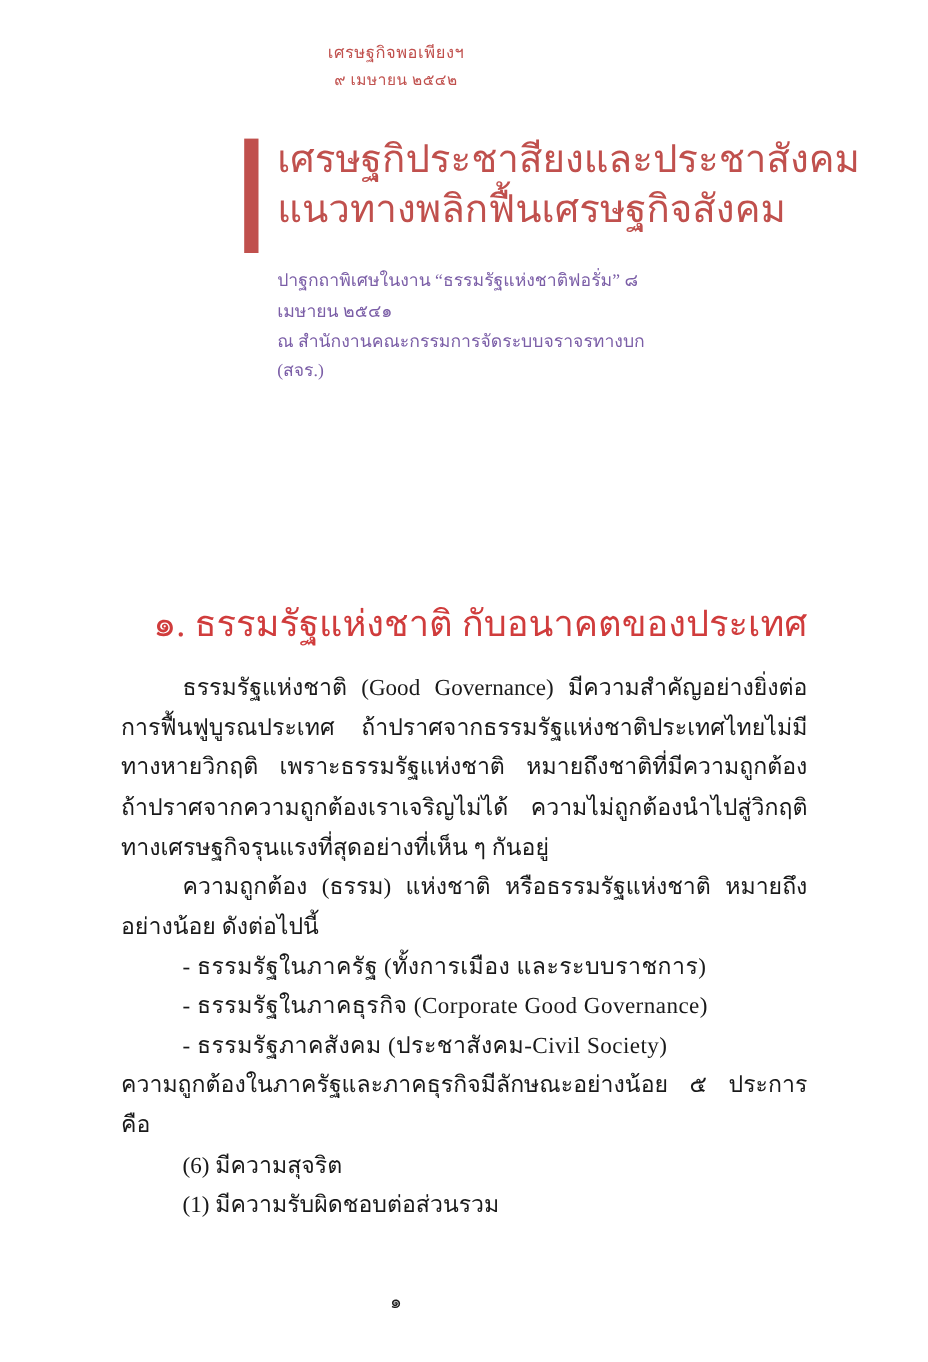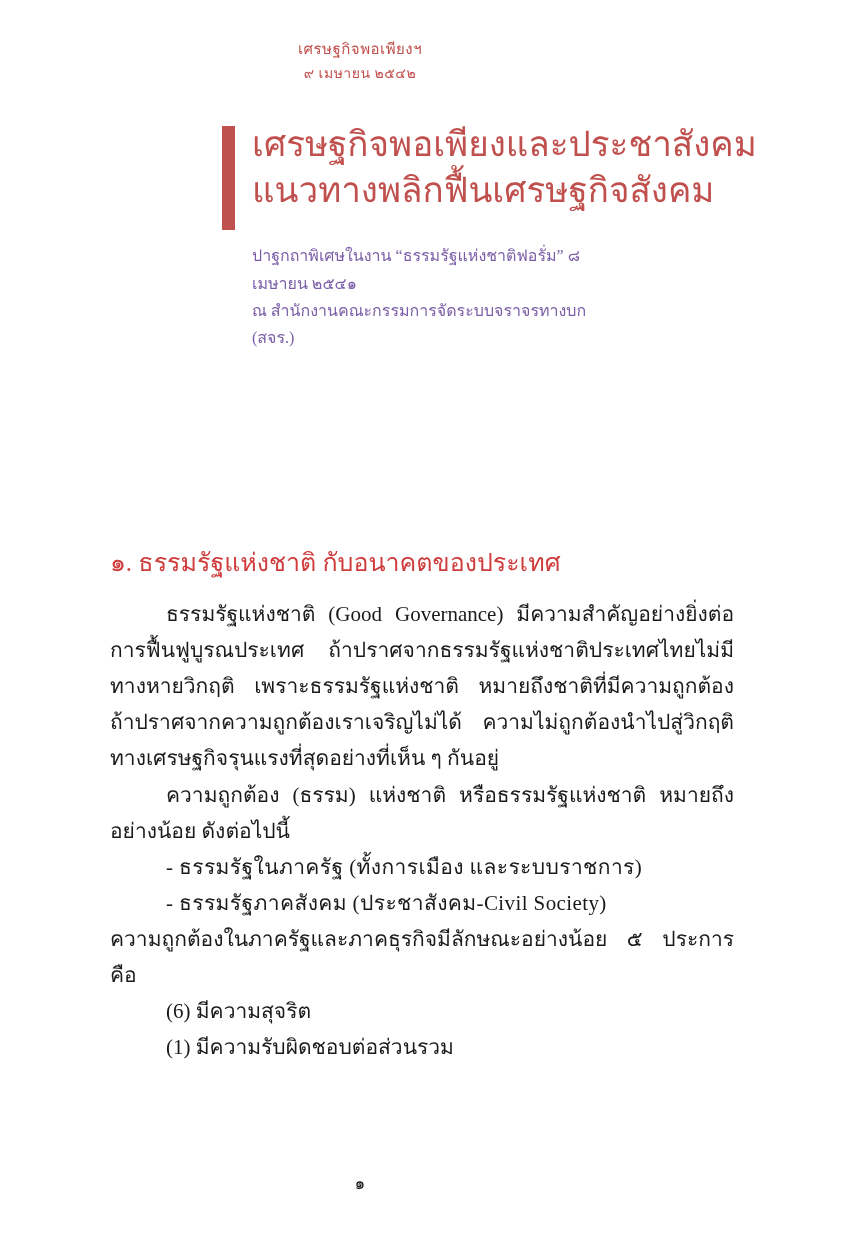--- a/index.html
+++ b/index.html
@@ -85,24 +85,25 @@
 
   
   .body-block {
     position: absolute;
     top: 545px;
     left: 110px;
     width: 624px;
   }
   .section-heading {
     color: #d03c3c;
-    font-size: 25px;
+    font-size: 33px;
     margin: 0 0 16px 0;
     font-weight: normal;
     line-height: 1.4;
+    text-align: right;
   }
   p.para {
     margin: 0;
     font-size: 21px;
     line-height: 1.72;
     text-align: justify;
     text-justify: inter-word;
     text-indent: 56px;
   }
   p.para.noindent {
@@ -141,36 +142,37 @@
 <div class="page">
 
   <div class="running-head">
     <span class="rh-line1">เศรษฐกิจพอเพียงฯ</span>
     <span class="rh-line2">๙ เมษายน ๒๕๔๒</span>
   </div>
 
   <div class="title-block">
     <div class="title-rule"></div>
     <div class="title-lines">
-      <span class="title-line">เศรษฐกิจพอเพียงและประชาสังคม</span>
+      <span class="title-line">เศรษฐกิประชาสียงและประชาสังคม</span>
       <span class="title-line">แนวทางพลิกฟื้นเศรษฐกิจสังคม</span>
     </div>
     <div class="subtitle-block">
       <span class="subtitle-line">ปาฐกถาพิเศษในงาน “ธรรมรัฐแห่งชาติฟอรั่ม” ๘ เมษายน ๒๕๔๑</span>
       <span class="subtitle-line">ณ สำนักงานคณะกรรมการจัดระบบจราจรทางบก (สจร.)</span>
     </div>
   </div>
 
   <div class="body-block">
     <h2 class="section-heading">๑. ธรรมรัฐแห่งชาติ กับอนาคตของประเทศ</h2>
 
     <p class="para">ธรรมรัฐแห่งชาติ (Good Governance) มีความสำคัญอย่างยิ่งต่อการฟื้นฟูบูรณประเทศ ถ้าปราศจากธรรมรัฐแห่งชาติประเทศไทยไม่มีทางหายวิกฤติ เพราะธรรมรัฐแห่งชาติ หมายถึงชาติที่มีความถูกต้อง ถ้าปราศจากความถูกต้องเราเจริญไม่ได้ ความไม่ถูกต้องนำไปสู่วิกฤติทางเศรษฐกิจรุนแรงที่สุดอย่างที่เห็น ๆ กันอยู่</p>
     <p class="para">ความถูกต้อง (ธรรม) แห่งชาติ หรือธรรมรัฐแห่งชาติ หมายถึงอย่างน้อย ดังต่อไปนี้</p>
 
     <p class="bullet spaced">- ธรรมรัฐในภาครัฐ (ทั้งการเมือง และระบบราชการ)</p>
+    <p class="bullet spaced">- ธรรมรัฐในภาคธุรกิจ (Corporate Good Governance)</p>
     <p class="bullet spaced">- ธรรมรัฐภาคสังคม (ประชาสังคม-Civil Society)</p>
 
     <p class="para noindent">ความถูกต้องในภาครัฐและภาคธุรกิจมีลักษณะอย่างน้อย ๕ ประการ คือ</p>
 
     <p class="numitem">(6) มีความสุจริต</p>
     <p class="numitem">(1) มีความรับผิดชอบต่อส่วนรวม</p>
   </div>
 
   <div class="folio">๑</div>
 

